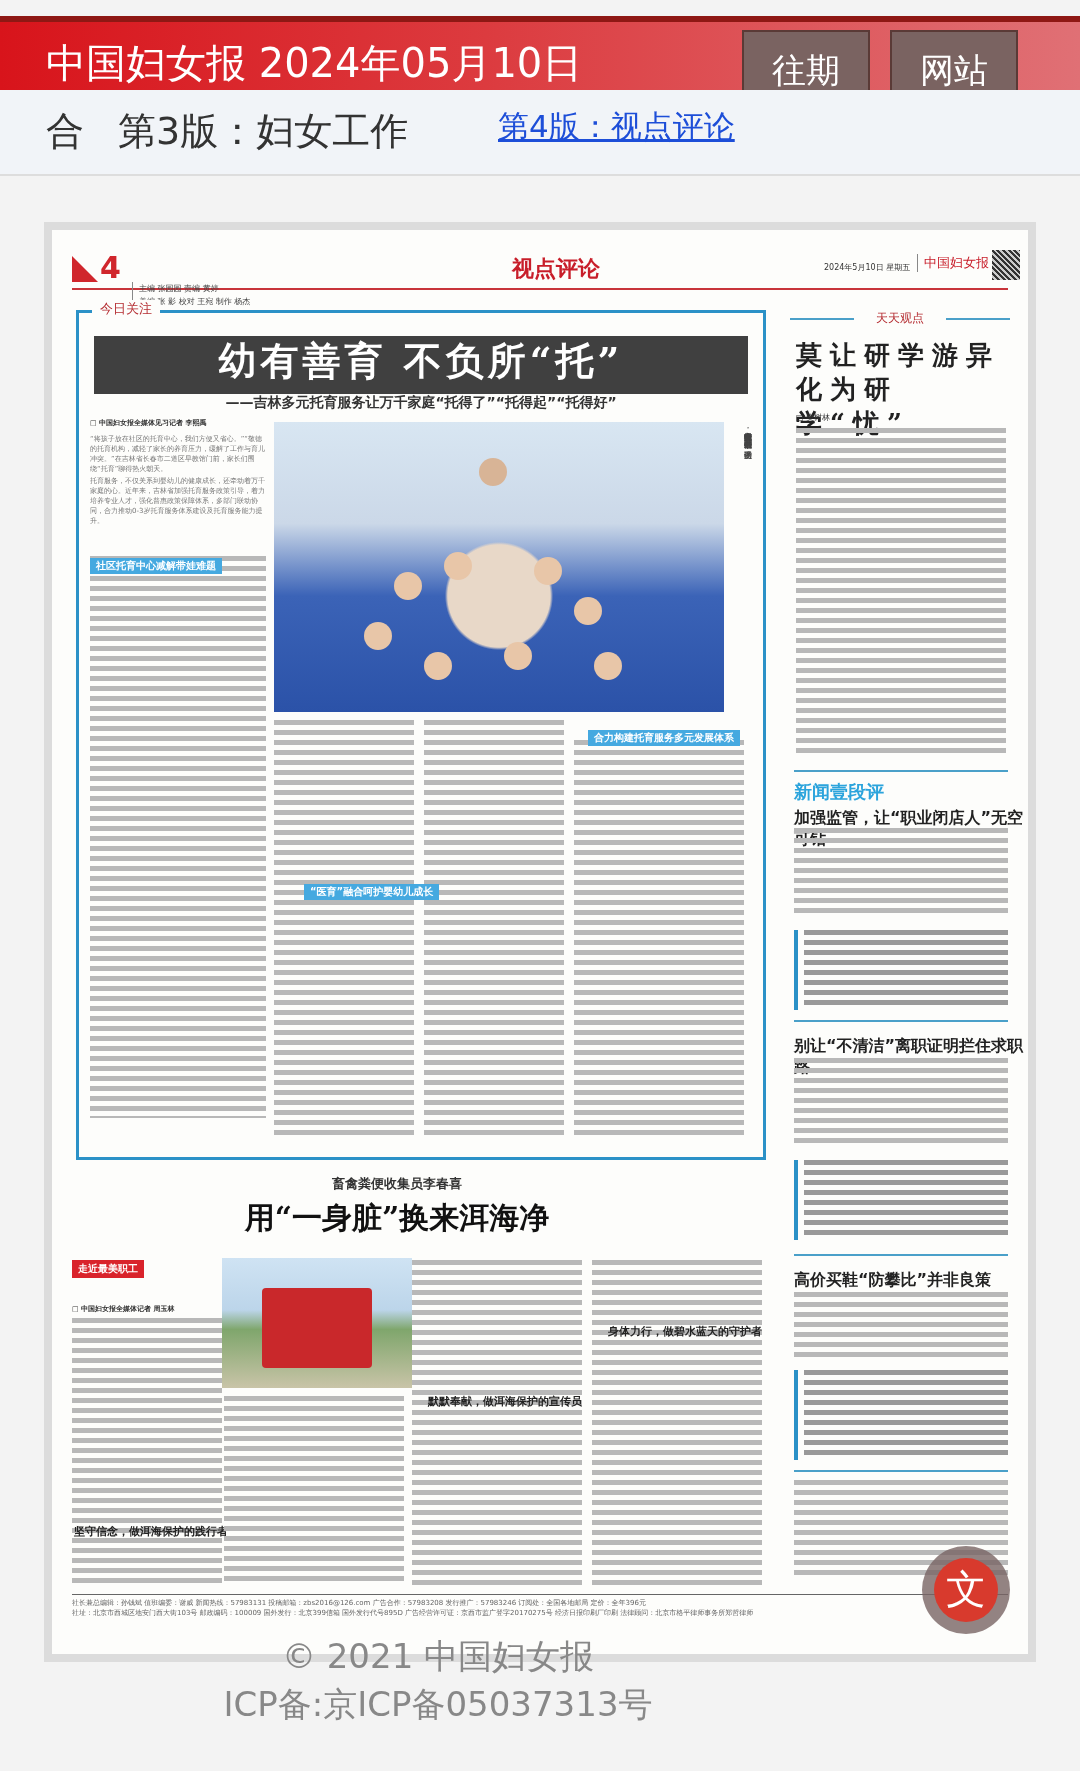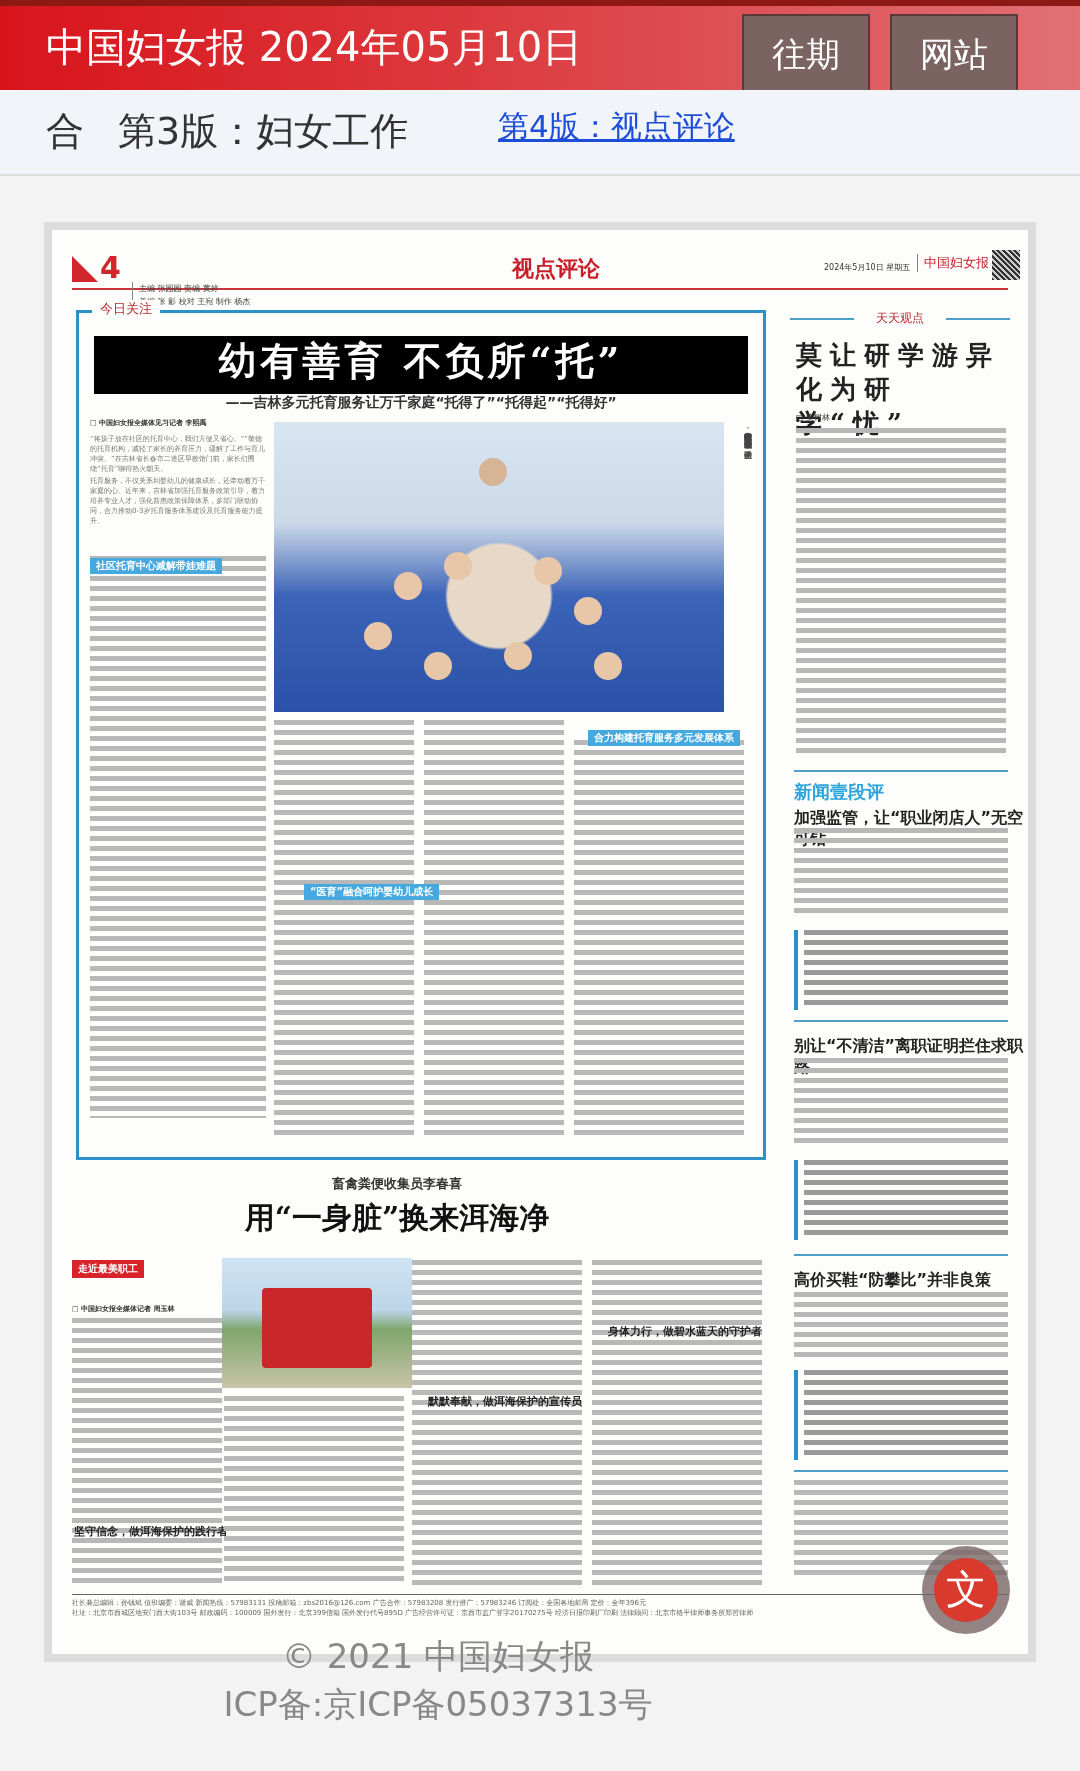--- a/index.html
+++ b/index.html
@@ -1,37 +1,37 @@
 <!DOCTYPE html>
 <html><head>
 <meta charset="utf-8">
 <style>
   * { box-sizing: border-box; margin: 0; padding: 0; }
   body { width: 1080px; height: 1771px; background: #f3f3f3; font-family: "DejaVu Sans", sans-serif; position: relative; overflow: hidden; }
-  .topbar { position: absolute; left: 0; top: 0; width: 1080px; height: 90px; background: linear-gradient(90deg, #d8141b 0%, #dc3b3f 45%, #e07075 100%); border-top: 6px solid #8e1814; }
+  .topbar { position: absolute; left: 0; top: 16px; width: 1080px; height: 90px; background: linear-gradient(90deg, #d8141b 0%, #dc3b3f 45%, #e07075 100%); border-top: 6px solid #8e1814; }
   .topbar .title { position: absolute; left: 46px; top: 14px; font-size: 40px; color: #fff; letter-spacing: 0px; font-family: "DejaVu Sans", sans-serif; }
   .topbtn { position: absolute; top: 8px; width: 128px; height: 82px; background: #7a6361; color: #fff; font-size: 34px; display: flex; align-items: center; justify-content: center; border: 2px solid #5a3a36; }
   .subbar { position: absolute; left: 0; top: 90px; width: 1080px; height: 86px; background: #f1f4f8; border-bottom: 2px solid #ddd; }
   .subbar .merge { position: absolute; left: 46px; top: 16px; font-size: 38px; color: #333; }
   .subbar .ed3 { position: absolute; left: 118px; top: 16px; font-size: 38px; color: #333; }
   .subbar .ed4 { position: absolute; left: 470px; top: 16px; font-size: 31px; color: #1d4ed8; text-decoration: underline; margin-left: 28px; }
   .page-wrap { position: absolute; left: 44px; top: 222px; width: 992px; height: 1440px; background: #dcdcdc; padding: 6px; }
   .page { position: absolute; left: 8px; top: 8px; width: 976px; height: 1424px; background: #fdfdfb; overflow: hidden; }
   .mast { position: absolute; left: 20px; top: 20px; width: 936px; height: 40px; border-bottom: 2px solid #c8343a; }
   .mast .num { position: absolute; left: 0; top: 0; font-size: 30px; font-weight: bold; color: #d0262c; }
   .mast .flag { position: absolute; left: 0; top: 6px; width: 0; height: 0; border-left: 26px solid #d0262c; border-top: 26px solid transparent; }
   .mast .num span { margin-left: 28px; }
   .mast .staff { position: absolute; left: 60px; top: 4px; font-size: 8px; color: #444; line-height: 13px; border-left: 1px solid #888; padding-left: 6px; margin-top: 28px; }
   .mast .sect { position: absolute; left: 440px; top: 4px; font-size: 22px; font-weight: bold; color: #c81e2a; font-family: "DejaVu Serif", serif; }
   .mast .date { position: absolute; left: 752px; top: 12px; font-size: 8px; color: #333; }
   .mast .logo { position: absolute; left: 845px; top: 4px; font-size: 13px; color: #c81e2a; font-family: "DejaVu Serif", serif; border-left: 1px solid #888; padding-left: 6px; }
   .mast .qr { position: absolute; left: 920px; top: 0px; width: 28px; height: 30px; background: repeating-linear-gradient(45deg,#333 0 2px,#ccc 2px 4px); }
   .focus-box { position: absolute; left: 24px; top: 80px; width: 690px; height: 850px; border: 3px solid #2b91c7; }
   .focus-tag { position: absolute; left: 40px; top: 70px; background: #fdfdfb; padding: 0 8px; font-size: 13px; color: #b52e33; font-family: "DejaVu Serif", serif; }
-  .hero-title { position: absolute; left: 42px; top: 106px; width: 654px; height: 58px; background: #000000; color: #fff; font-size: 38px; font-weight: bold; text-align: center; line-height: 50px; font-family: "DejaVu Serif", serif; letter-spacing: 4px; }
+  .hero-title { position: absolute; left: 42px; top: 106px; width: 654px; height: 58px; background: #404040; color: #fff; font-size: 38px; font-weight: bold; text-align: center; line-height: 50px; font-family: "DejaVu Serif", serif; letter-spacing: 4px; }
   .hero-sub { position: absolute; left: 42px; top: 164px; width: 654px; text-align: center; font-size: 14px; font-weight: bold; color: #333; }
   .byline { font-size: 7px; color: #333; font-weight: bold; }
   .col-text { position: absolute; font-size: 7px; line-height: 10px; color: #666; overflow: hidden; }
   .col-text .fill { background: repeating-linear-gradient(180deg, #b8b8b8 0 5px, transparent 5px 10px); height: 100%; }
   .subhead { position: absolute; background: #45a9e0; color: #fff; font-size: 10px; font-weight: bold; padding: 1px 6px; }
   .photo1 { position: absolute; left: 222px; top: 192px; width: 450px; height: 290px; background: radial-gradient(circle at 50% 60%, #e8d8c8 0 18%, transparent 19%), linear-gradient(180deg, #d8e6f2 0%, #cbd8e8 35%, #3b63b7 60%, #2b52a8 100%); }
   .photo1 .kid { position: absolute; width: 28px; height: 28px; border-radius: 50%; background: #e8c6a8; }
   .photo1-cap { position: absolute; left: 688px; top: 196px; width: 12px; font-size: 8px; line-height: 10px; color: #444; writing-mode: vertical-rl; }
   .view-tag { position: absolute; left: 738px; top: 80px; width: 220px; text-align: center; font-size: 12px; color: #b52e33; font-family: "DejaVu Serif", serif; }
   .view-tag:before, .view-tag:after { content: ""; position: absolute; top: 8px; width: 64px; height: 2px; background: #4aa0c9; }

